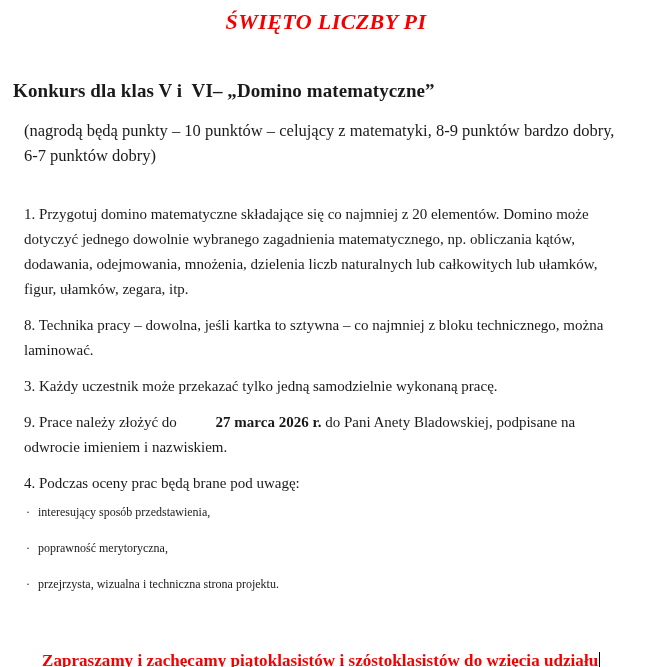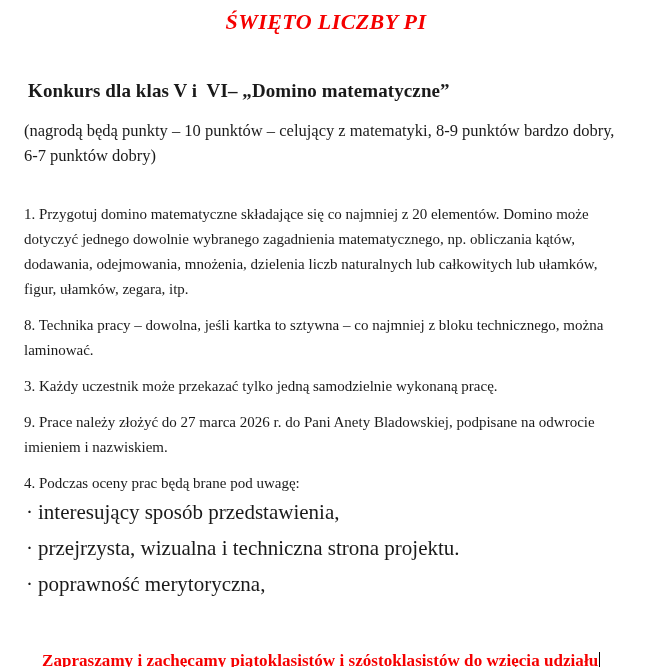--- a/index.html
+++ b/index.html
@@ -34,21 +34,21 @@
     font-size: 22px;
     font-weight: bold;
     letter-spacing: 0.4px;
     line-height: 1.2;
     font-style: italic;
   }
 
   .subtitle {
     margin: 0;
     padding-top: 44px;
-    padding-left: 28px;
+    padding-left: 13px;
     font-size: 19px;
     font-weight: bold;
     line-height: 1.25;
     letter-spacing: 0.1px;
     white-space: pre-wrap;
   }
 
   .prize-note {
     margin: 4px;
     padding-top: 11px;
@@ -68,32 +68,33 @@
     margin: 0 0 11px 0;
     font-size: 15px;
     line-height: 25px;
   }
 
   .rule:last-child {
     margin-bottom: 0;
   }
 
   .rule b {
-    font-weight: normal;
+    font-weight: bold;
+    margin-left: 35px;
   }
 
   .criteria {
     padding-top: 4px;
     padding-left: 26px;
     padding-right: 24px;
   }
 
   .criterion {
     margin: 0 0 11px 0;
-    font-size: 21px;
+    font-size: 12px;
     line-height: 25px;
   }
 
   .bullet-mark {
     display: inline-block;
     width: 12px;
   }
 
   .footer-invite {
     margin: 0;
@@ -143,22 +144,22 @@
     <p class="rule">
       <span>4. Podczas oceny prac będą brane pod uwagę:</span>
     </p>
   </div>
 
   <div class="criteria">
     <p class="criterion">
       <span class="bullet-mark">·</span><span>interesujący sposób przedstawienia,</span>
     </p>
     <p class="criterion">
-      <span class="bullet-mark">·</span><span>przejrzysta, wizualna i techniczna strona projektu.</span>
+      <span class="bullet-mark">·</span><span>poprawność merytoryczna,</span>
     </p>
     <p class="criterion">
-      <span class="bullet-mark">·</span><span>poprawność merytoryczna,</span>
+      <span class="bullet-mark">·</span><span>przejrzysta, wizualna i techniczna strona projektu.</span>
     </p>
   </div>
 
   <p class="footer-invite"><span>Zapraszamy i zachęcamy piątoklasistów i szóstoklasistów do wzięcia udziału</span><span class="text-caret"></span></p>
 
 </div>
 
 </body></html>

